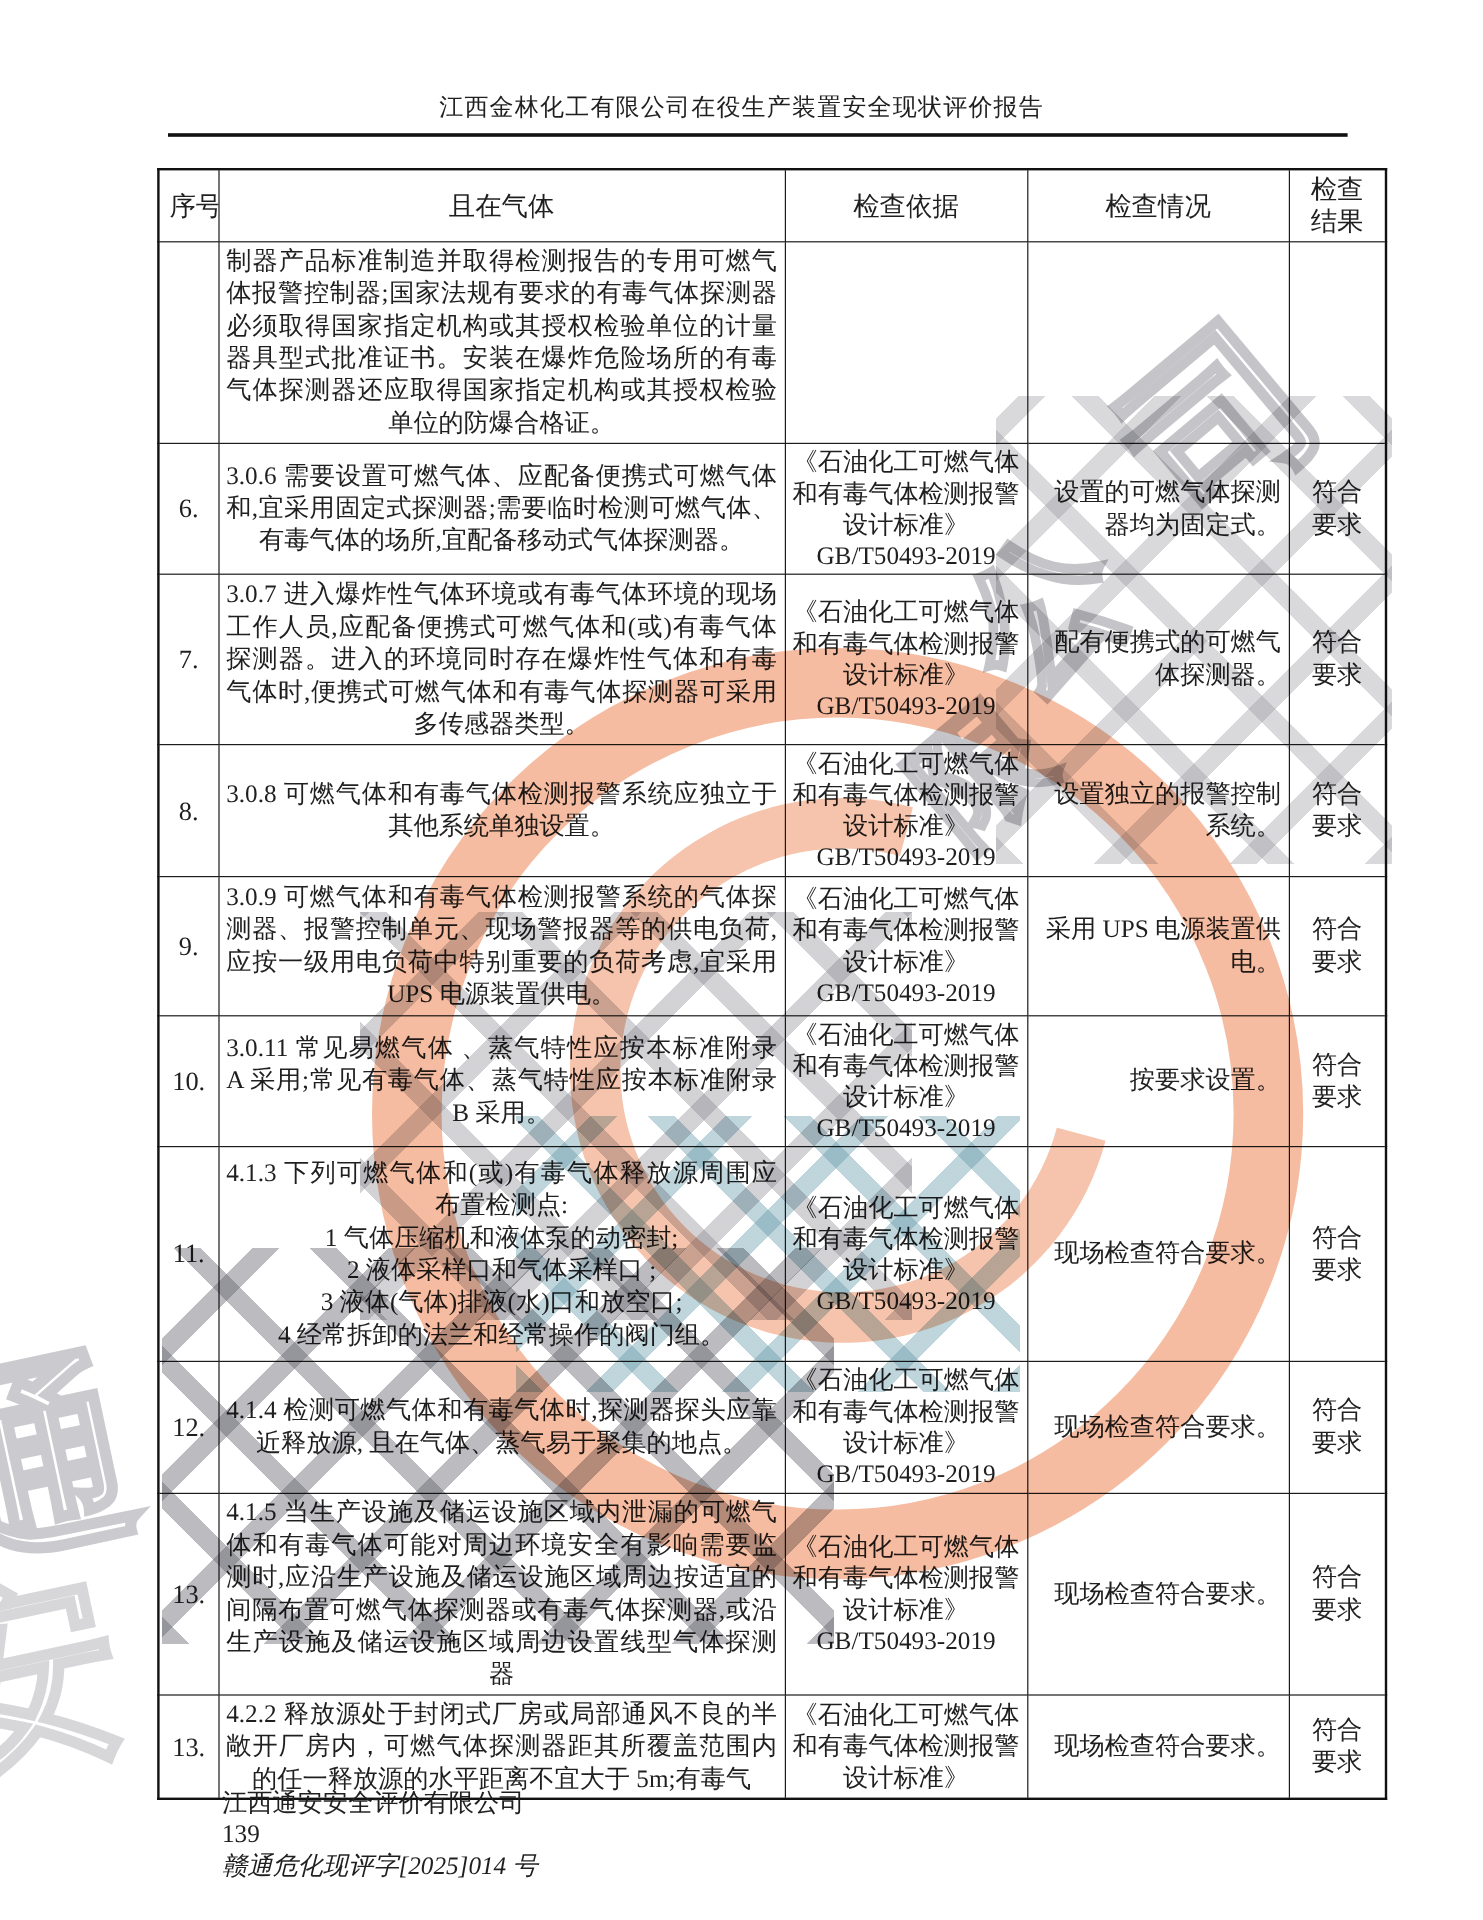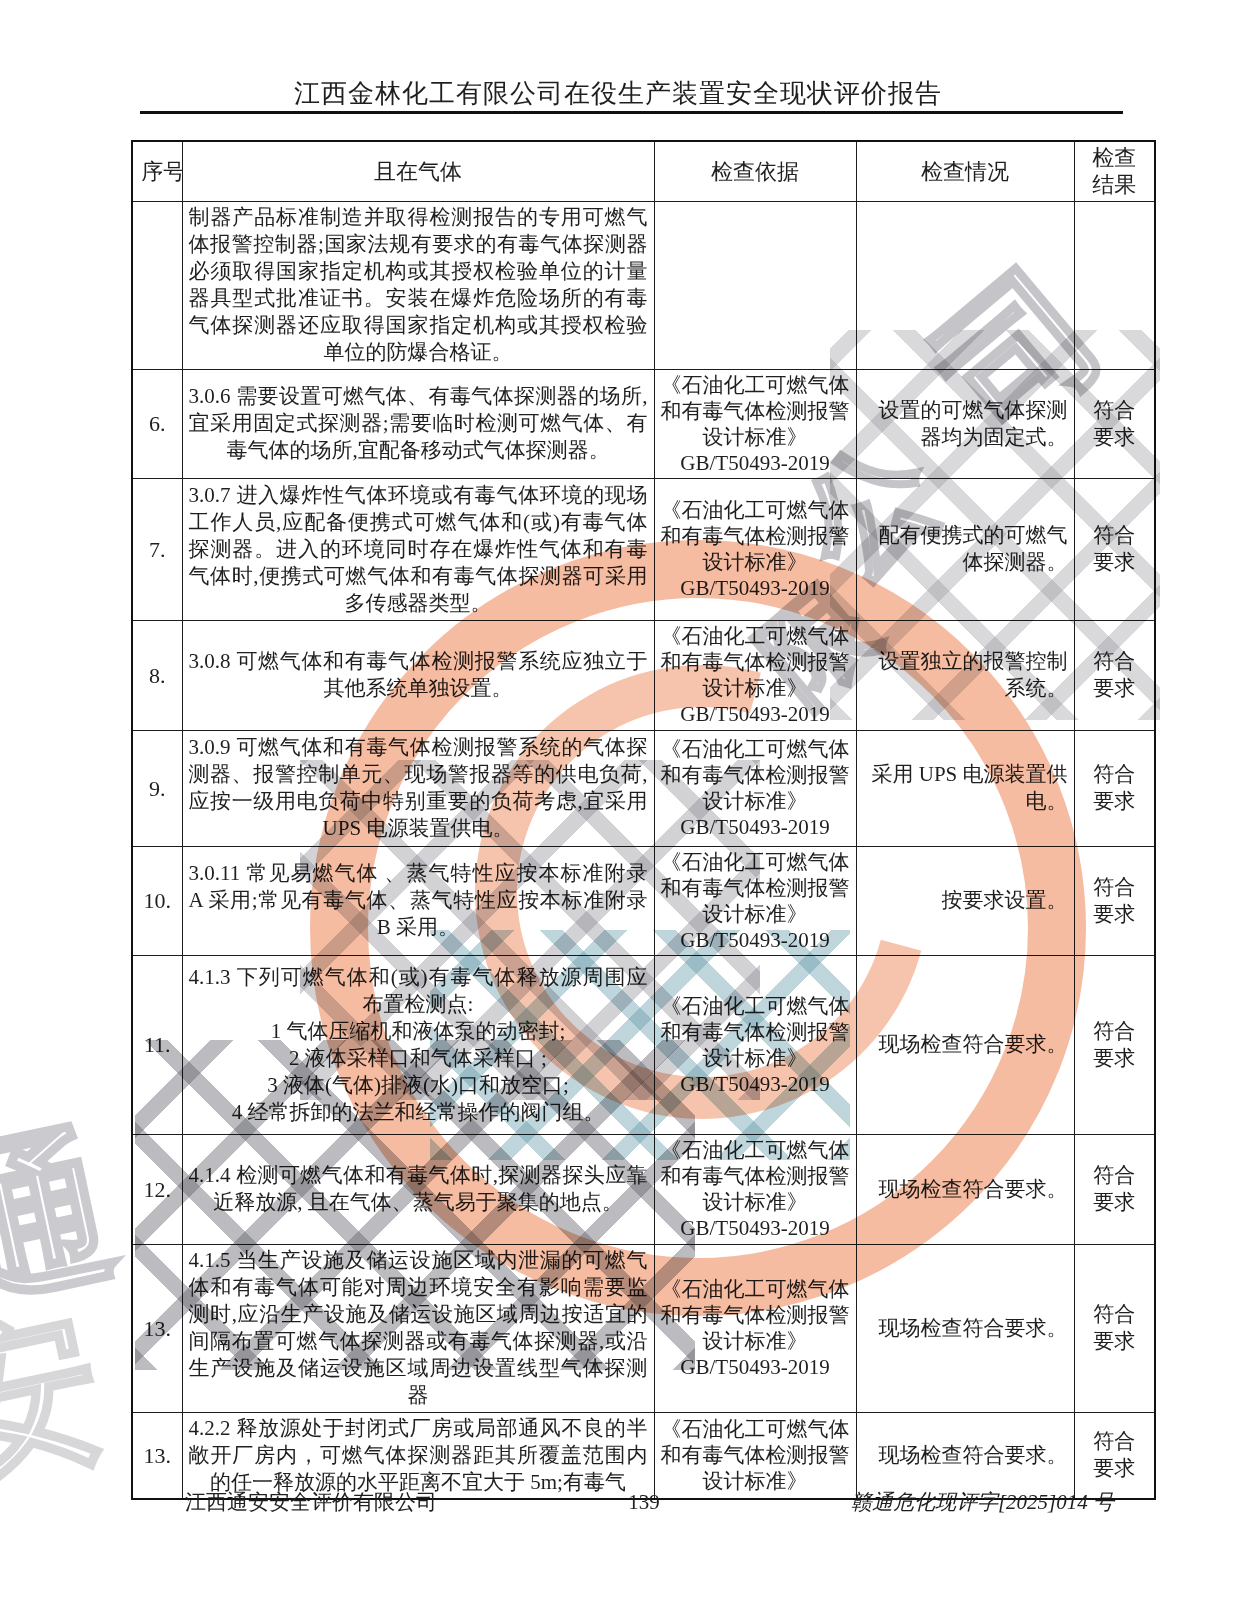--- a/index.html
+++ b/index.html
@@ -9,21 +9,21 @@
     margin:0 auto;
     background:#ffffff;
     overflow:hidden;
     font-family:"Liberation Serif","DejaVu Serif",serif;
     color:#1f1f1f;
   }
   
   .content{position:relative;z-index:1;}
   .doc-title{
     position:absolute;top:76px;left:0;width:100%;
-    text-align:center;font-size:26px;letter-spacing:1px;
+    text-align:center;font-size:20px;letter-spacing:1px;
   }
   .title-rule{
     position:absolute;top:111px;left:140px;width:983px;height:3px;
     background:#111;
   }
   table.check-table{
     position:absolute;top:140px;left:131px;width:1023px;
     border-collapse:collapse;table-layout:fixed;
     font-size:21px;line-height:27px;
   }
@@ -53,21 +53,21 @@
     white-space:pre-line;
   }
   td.td-basis{text-align:center;line-height:26px;}
   td.td-situation{text-align:right;}
   td.td-result{text-align:center;padding:2px 2px;}
   .two-col{display:inline-block;width:2.2em;text-align:center;}
   .footer{
     position:absolute;top:1488px;left:131px;width:1023px;
     display:flex;justify-content:space-between;align-items:baseline;
     font-size:21px;
-    padding:0;box-sizing:border-box;
+    padding:0;box-sizing:border-box;flex-direction:column;
   }
   .footer .f-left{margin-left:54px;}
   .footer .f-right{margin-right:40px;font-style:italic;}
   
   .wm{position:absolute;z-index:2;pointer-events:none;mix-blend-mode:multiply;}
   .wm-ring{
     left:310px;top:540px;width:660px;height:660px;
     border:58px solid rgba(236,126,74,0.52);
     border-radius:50%;
   }
@@ -150,21 +150,21 @@
           <td class="td-content">制器产品标准制造并取得检测报告的专用可燃气体报警控制器;国家法规有要求的有毒气体探测器必须取得国家指定机构或其授权检验单位的计量器具型式批准证书。安装在爆炸危险场所的有毒气体探测器还应取得国家指定机构或其授权检验单位的防爆合格证。</td>
           <td class="td-basis">
             <div></div>
             <div></div>
           </td>
           <td class="td-situation"></td>
           <td class="td-result"><span class="two-col"></span></td>
         </tr>
         <tr>
           <td class="td-no">6.</td>
-          <td class="td-content">3.0.6 需要设置可燃气体、有毒气体探测器的场所,宜采用固定式探测器;需要临时检测可燃气体、有毒气体的场所,宜配备移动式气体探测器。</td>
+          <td class="td-content">3.0.6 需要设置可燃气体、应配备便携式可燃气体和,宜采用固定式探测器;需要临时检测可燃气体、有毒气体的场所,宜配备移动式气体探测器。</td>
           <td class="td-basis">
             <div>《石油化工可燃气体和有毒气体检测报警设计标准》</div>
             <div>GB/T50493-2019</div>
           </td>
           <td class="td-situation">设置的可燃气体探测器均为固定式。</td>
           <td class="td-result"><span class="two-col">符合要求</span></td>
         </tr>
         <tr>
           <td class="td-no">7.</td>
           <td class="td-content">3.0.7 进入爆炸性气体环境或有毒气体环境的现场工作人员,应配备便携式可燃气体和(或)有毒气体探测器。进入的环境同时存在爆炸性气体和有毒气体时,便携式可燃气体和有毒气体探测器可采用多传感器类型。</td>

